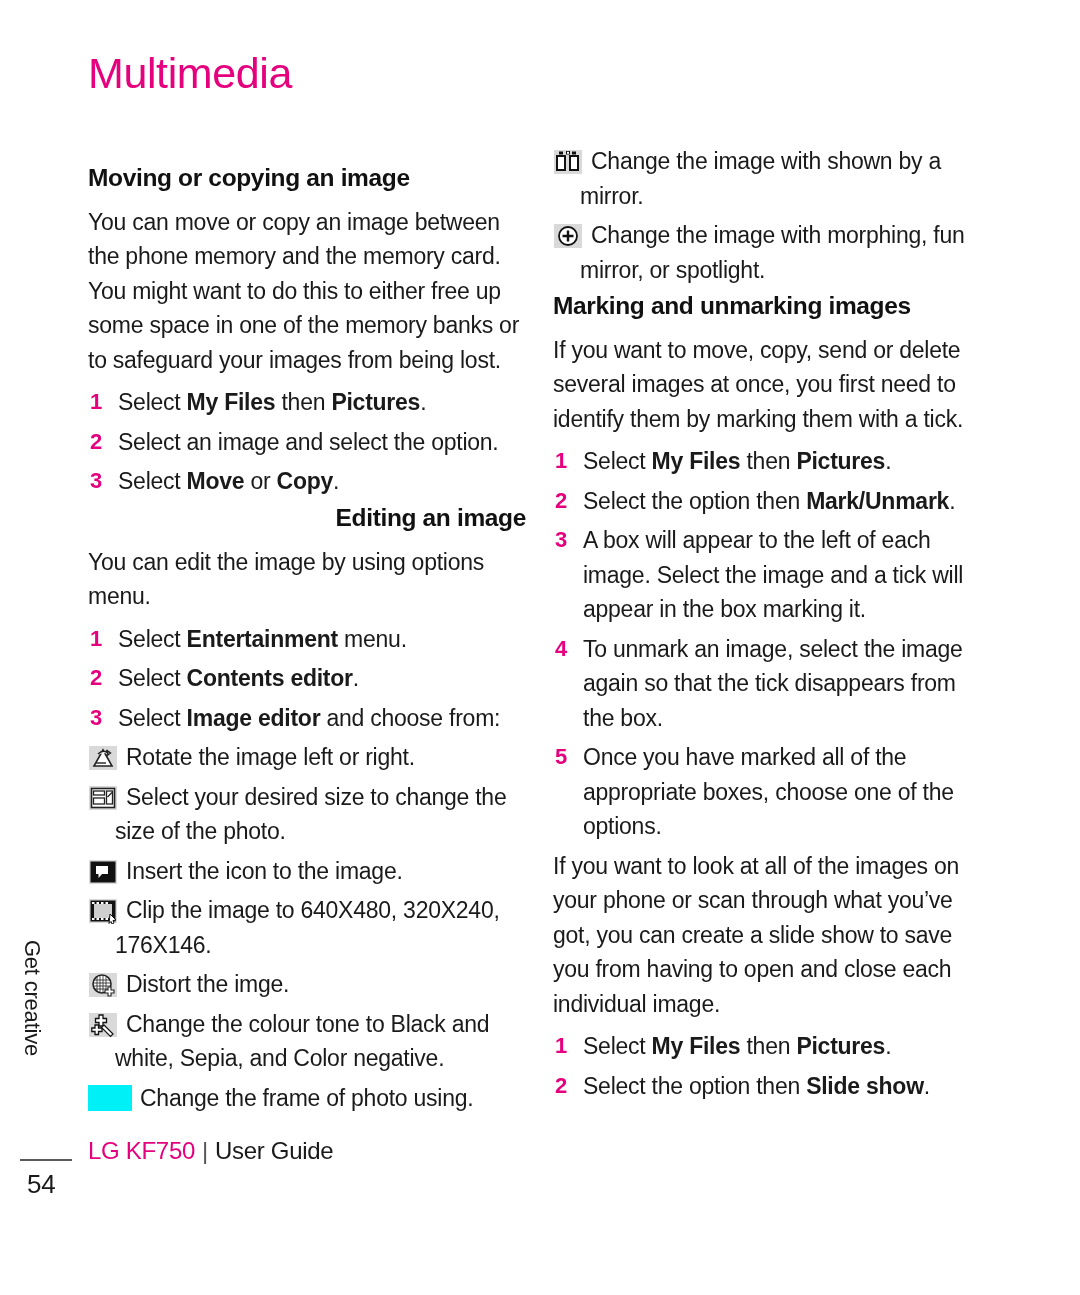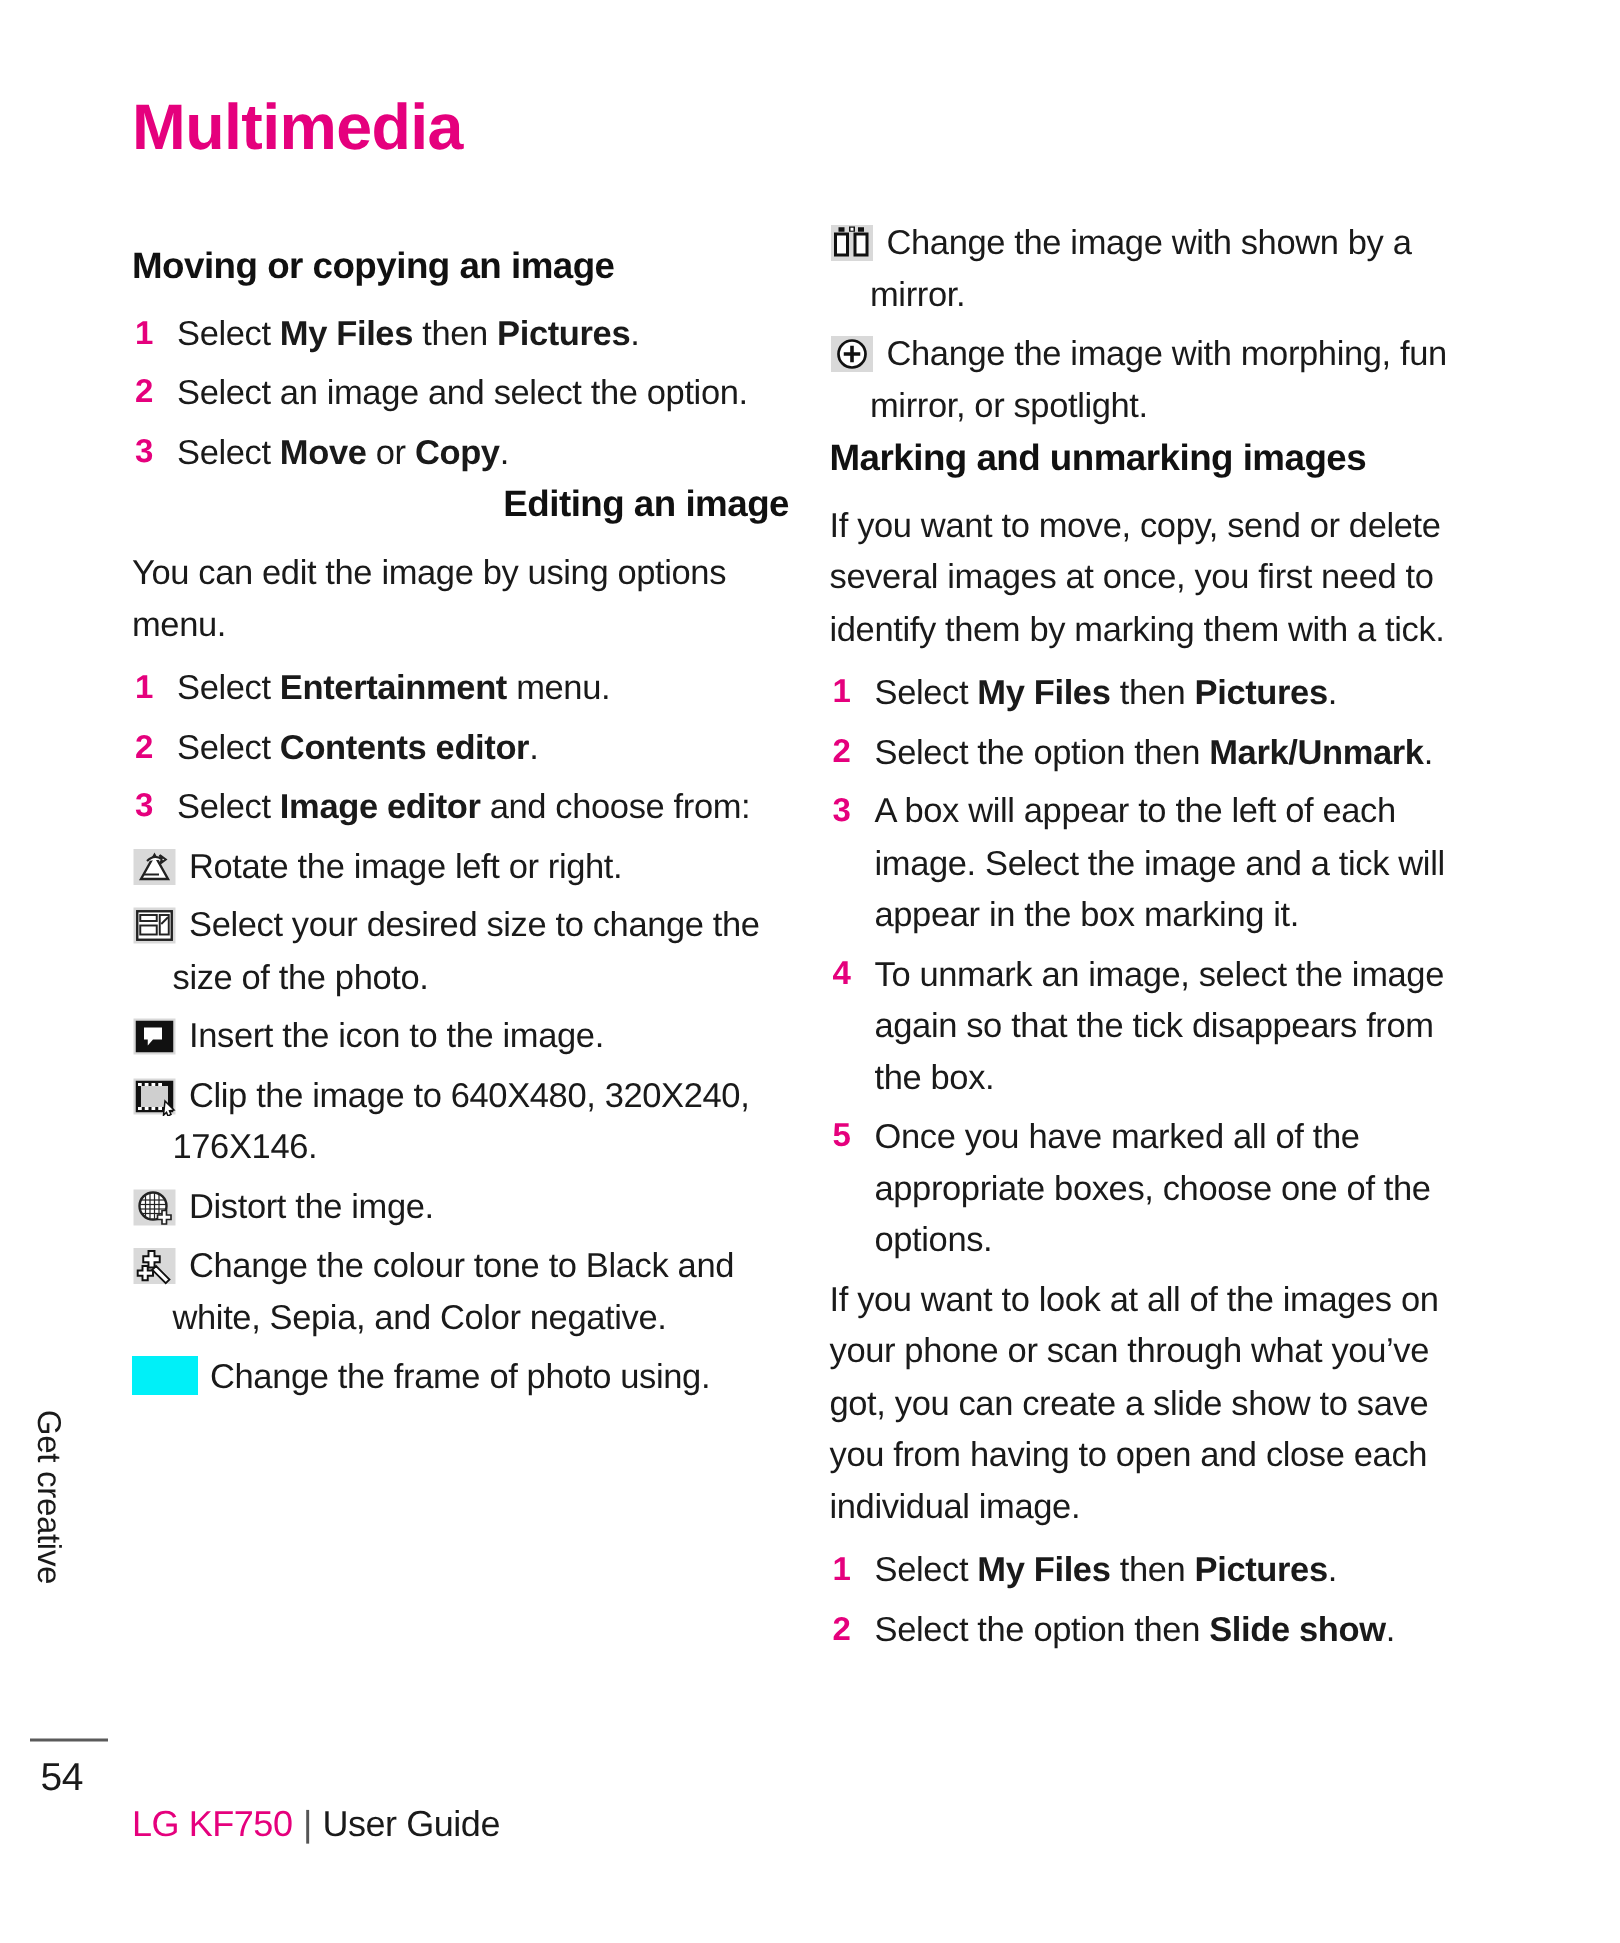--- a/index.html
+++ b/index.html
@@ -13,23 +13,23 @@
     position: relative;
     font-family: "Liberation Sans", sans-serif;
     color: #1a1a1a;
     overflow: hidden;
   }
 
   
   .page-title {
     position: absolute;
     left: 88px;
-    top: 64px;
+    top: 52px;
     font-size: 43px;
-    font-weight: 700;
+    font-weight: 400;
     letter-spacing: -0.4px;
     color: #E5007D;
     line-height: 1;
   }
 
   
   .col {
     position: absolute;
     top: 140px;
     width: 438px;
@@ -144,37 +144,38 @@
     top: 1169px;
     font-size: 26px;
     color: #1a1a1a;
     letter-spacing: -0.3px;
   }
 
   
   .footer {
     position: absolute;
     left: 88px;
-    top: 1203px;
+    top: 1137px;
     font-size: 24px;
     letter-spacing: -0.3px;
     white-space: nowrap;
   }
   .footer .brand { color: #E5007D; font-weight: 400; }
   .footer .bar   { color: #555; padding: 0 7px; }
   .footer .guide { color: #1a1a1a; }
 </style>
 </head>
 <body>
 
 <div class="page-title">Multimedia</div>
 
 <div class="col col-left">
 
   <h2 class="section">Moving or copying an image</h2>
+  <p class="body">You can move or copy an image between the phone memory and the memory card. You might want to do this to either free up some space in one of the memory banks or to safeguard your images from being lost.</p>
 
   <ol class="steps">
     <li>
       <span class="num">1</span><span>Select </span><b>My Files</b><span> then </span><b>Pictures</b><span>.</span>
     </li>
     <li>
       <span class="num">2</span><span>Select an image and select the option.</span><b></b><span></span><b></b><span></span>
     </li>
     <li>
       <span class="num">3</span><span>Select </span><b>Move</b><span> or </span><b>Copy</b><span>.</span>

